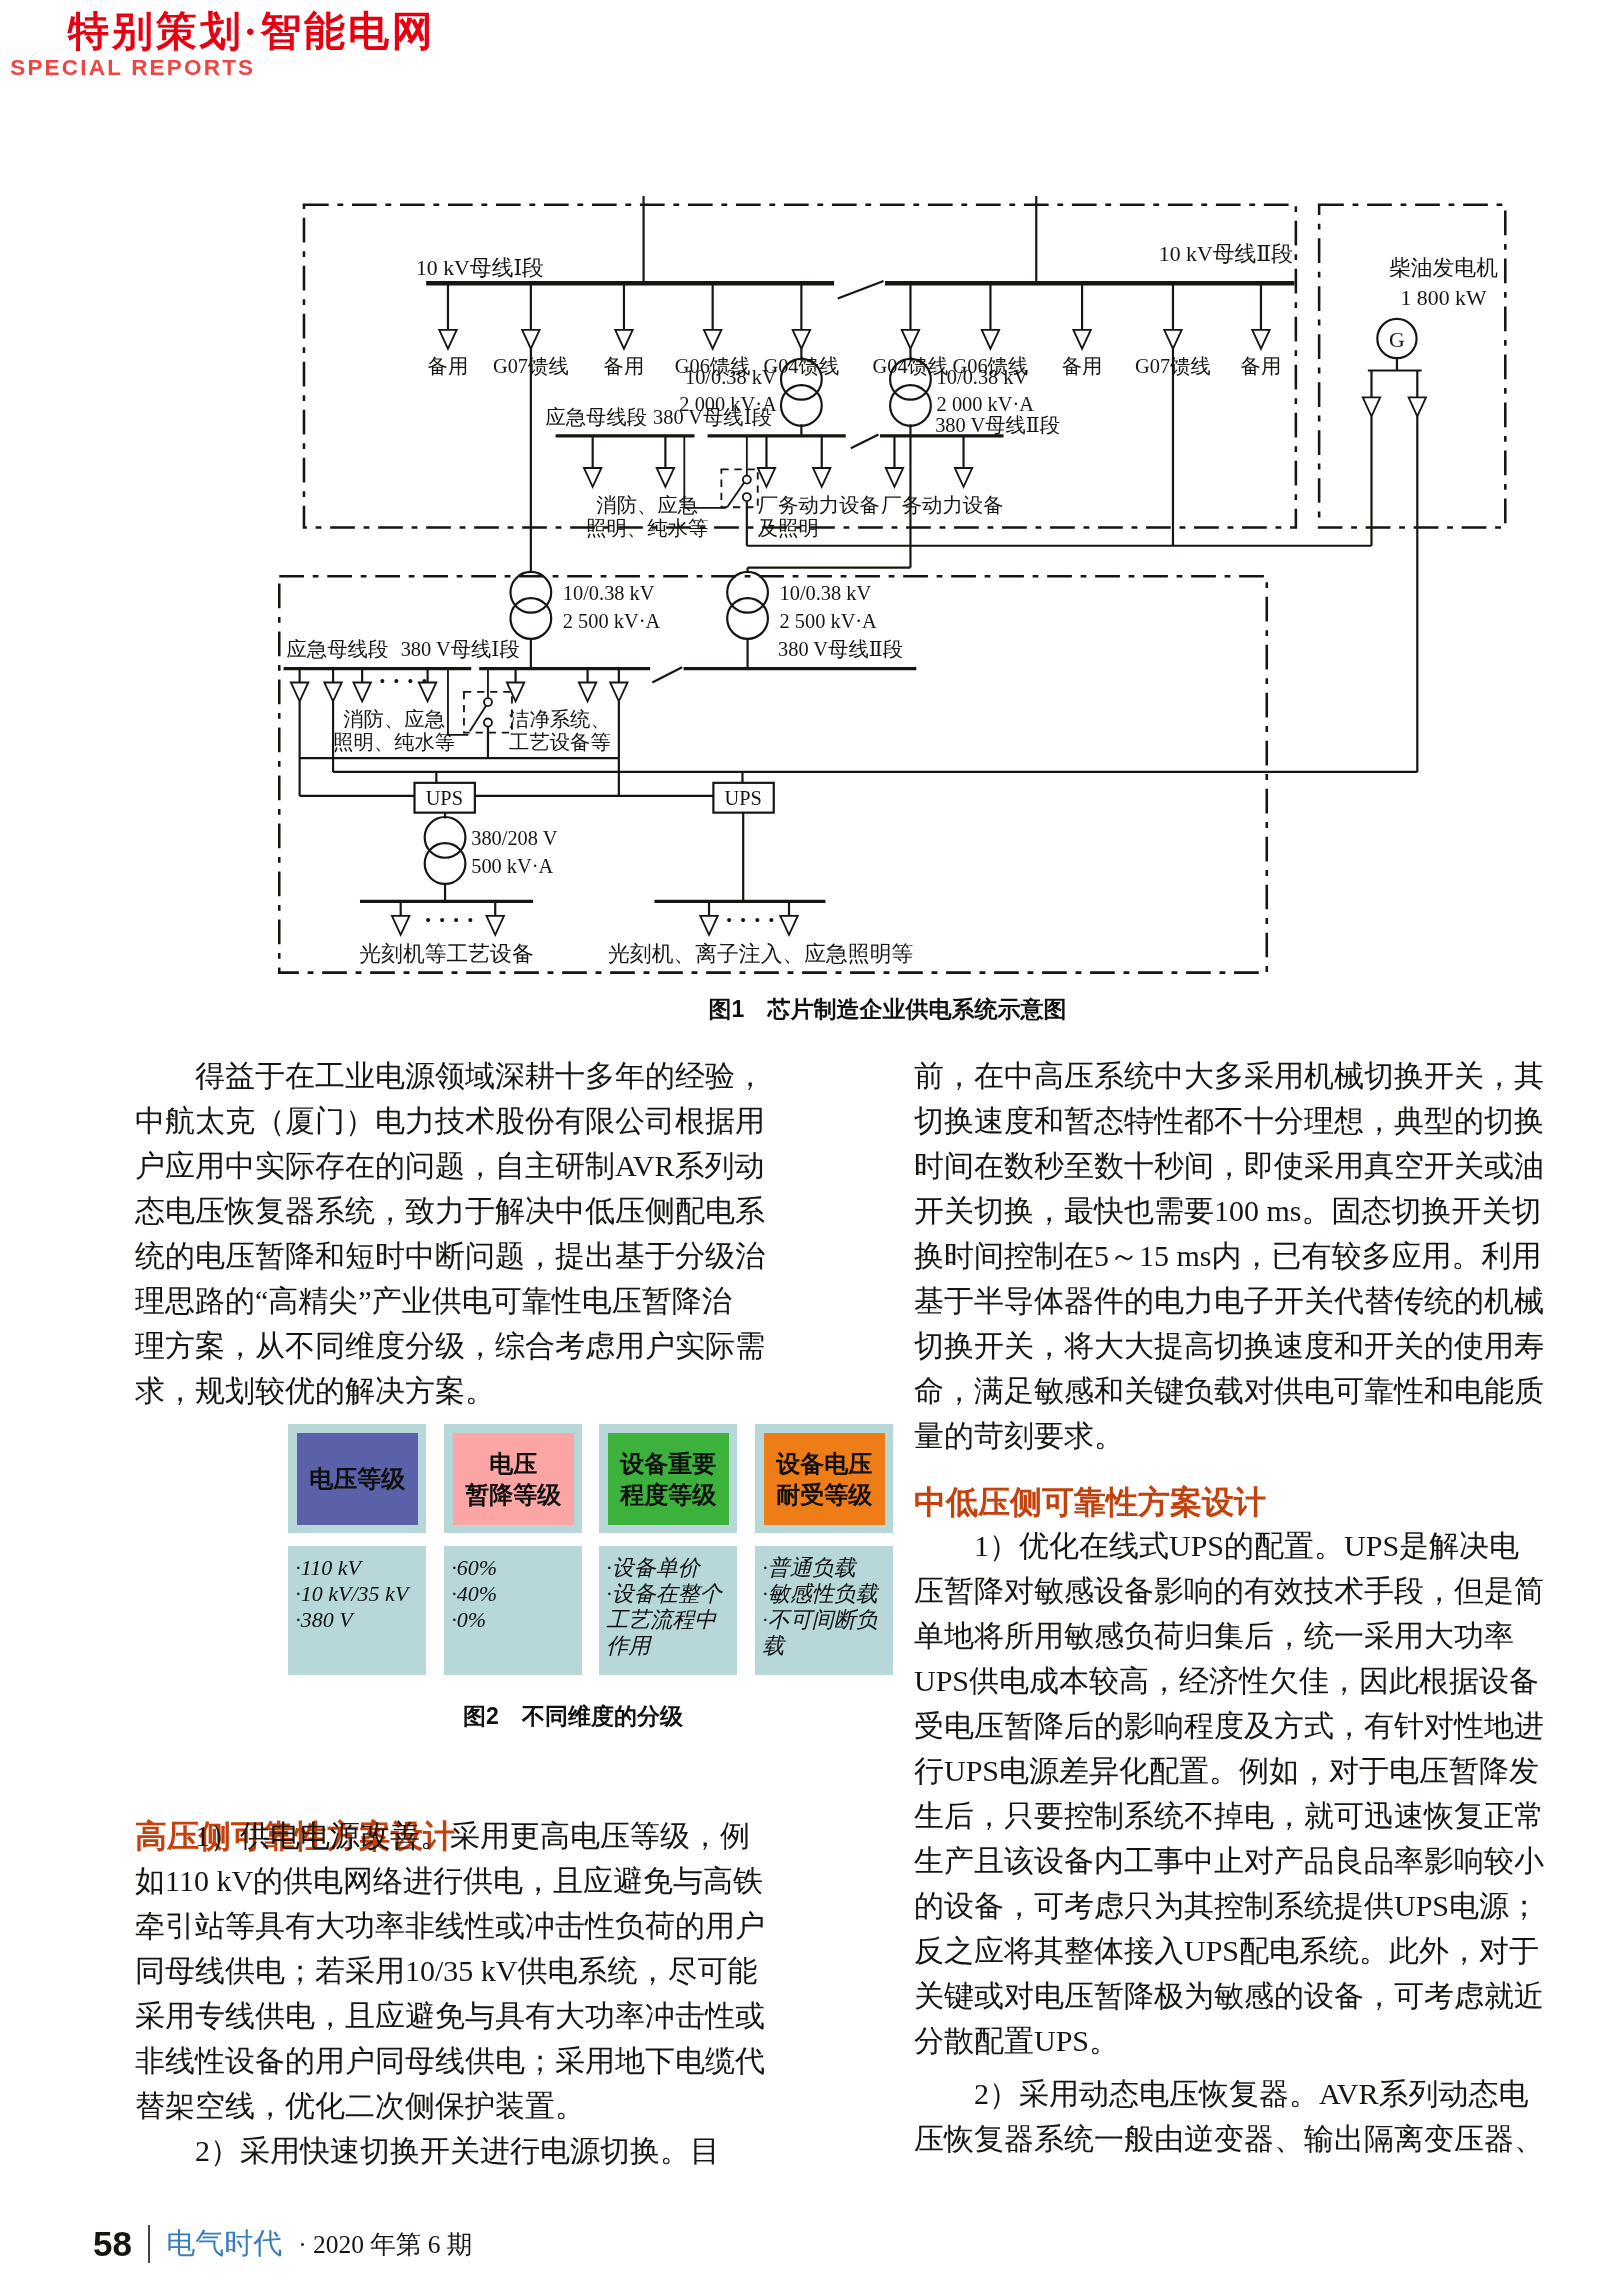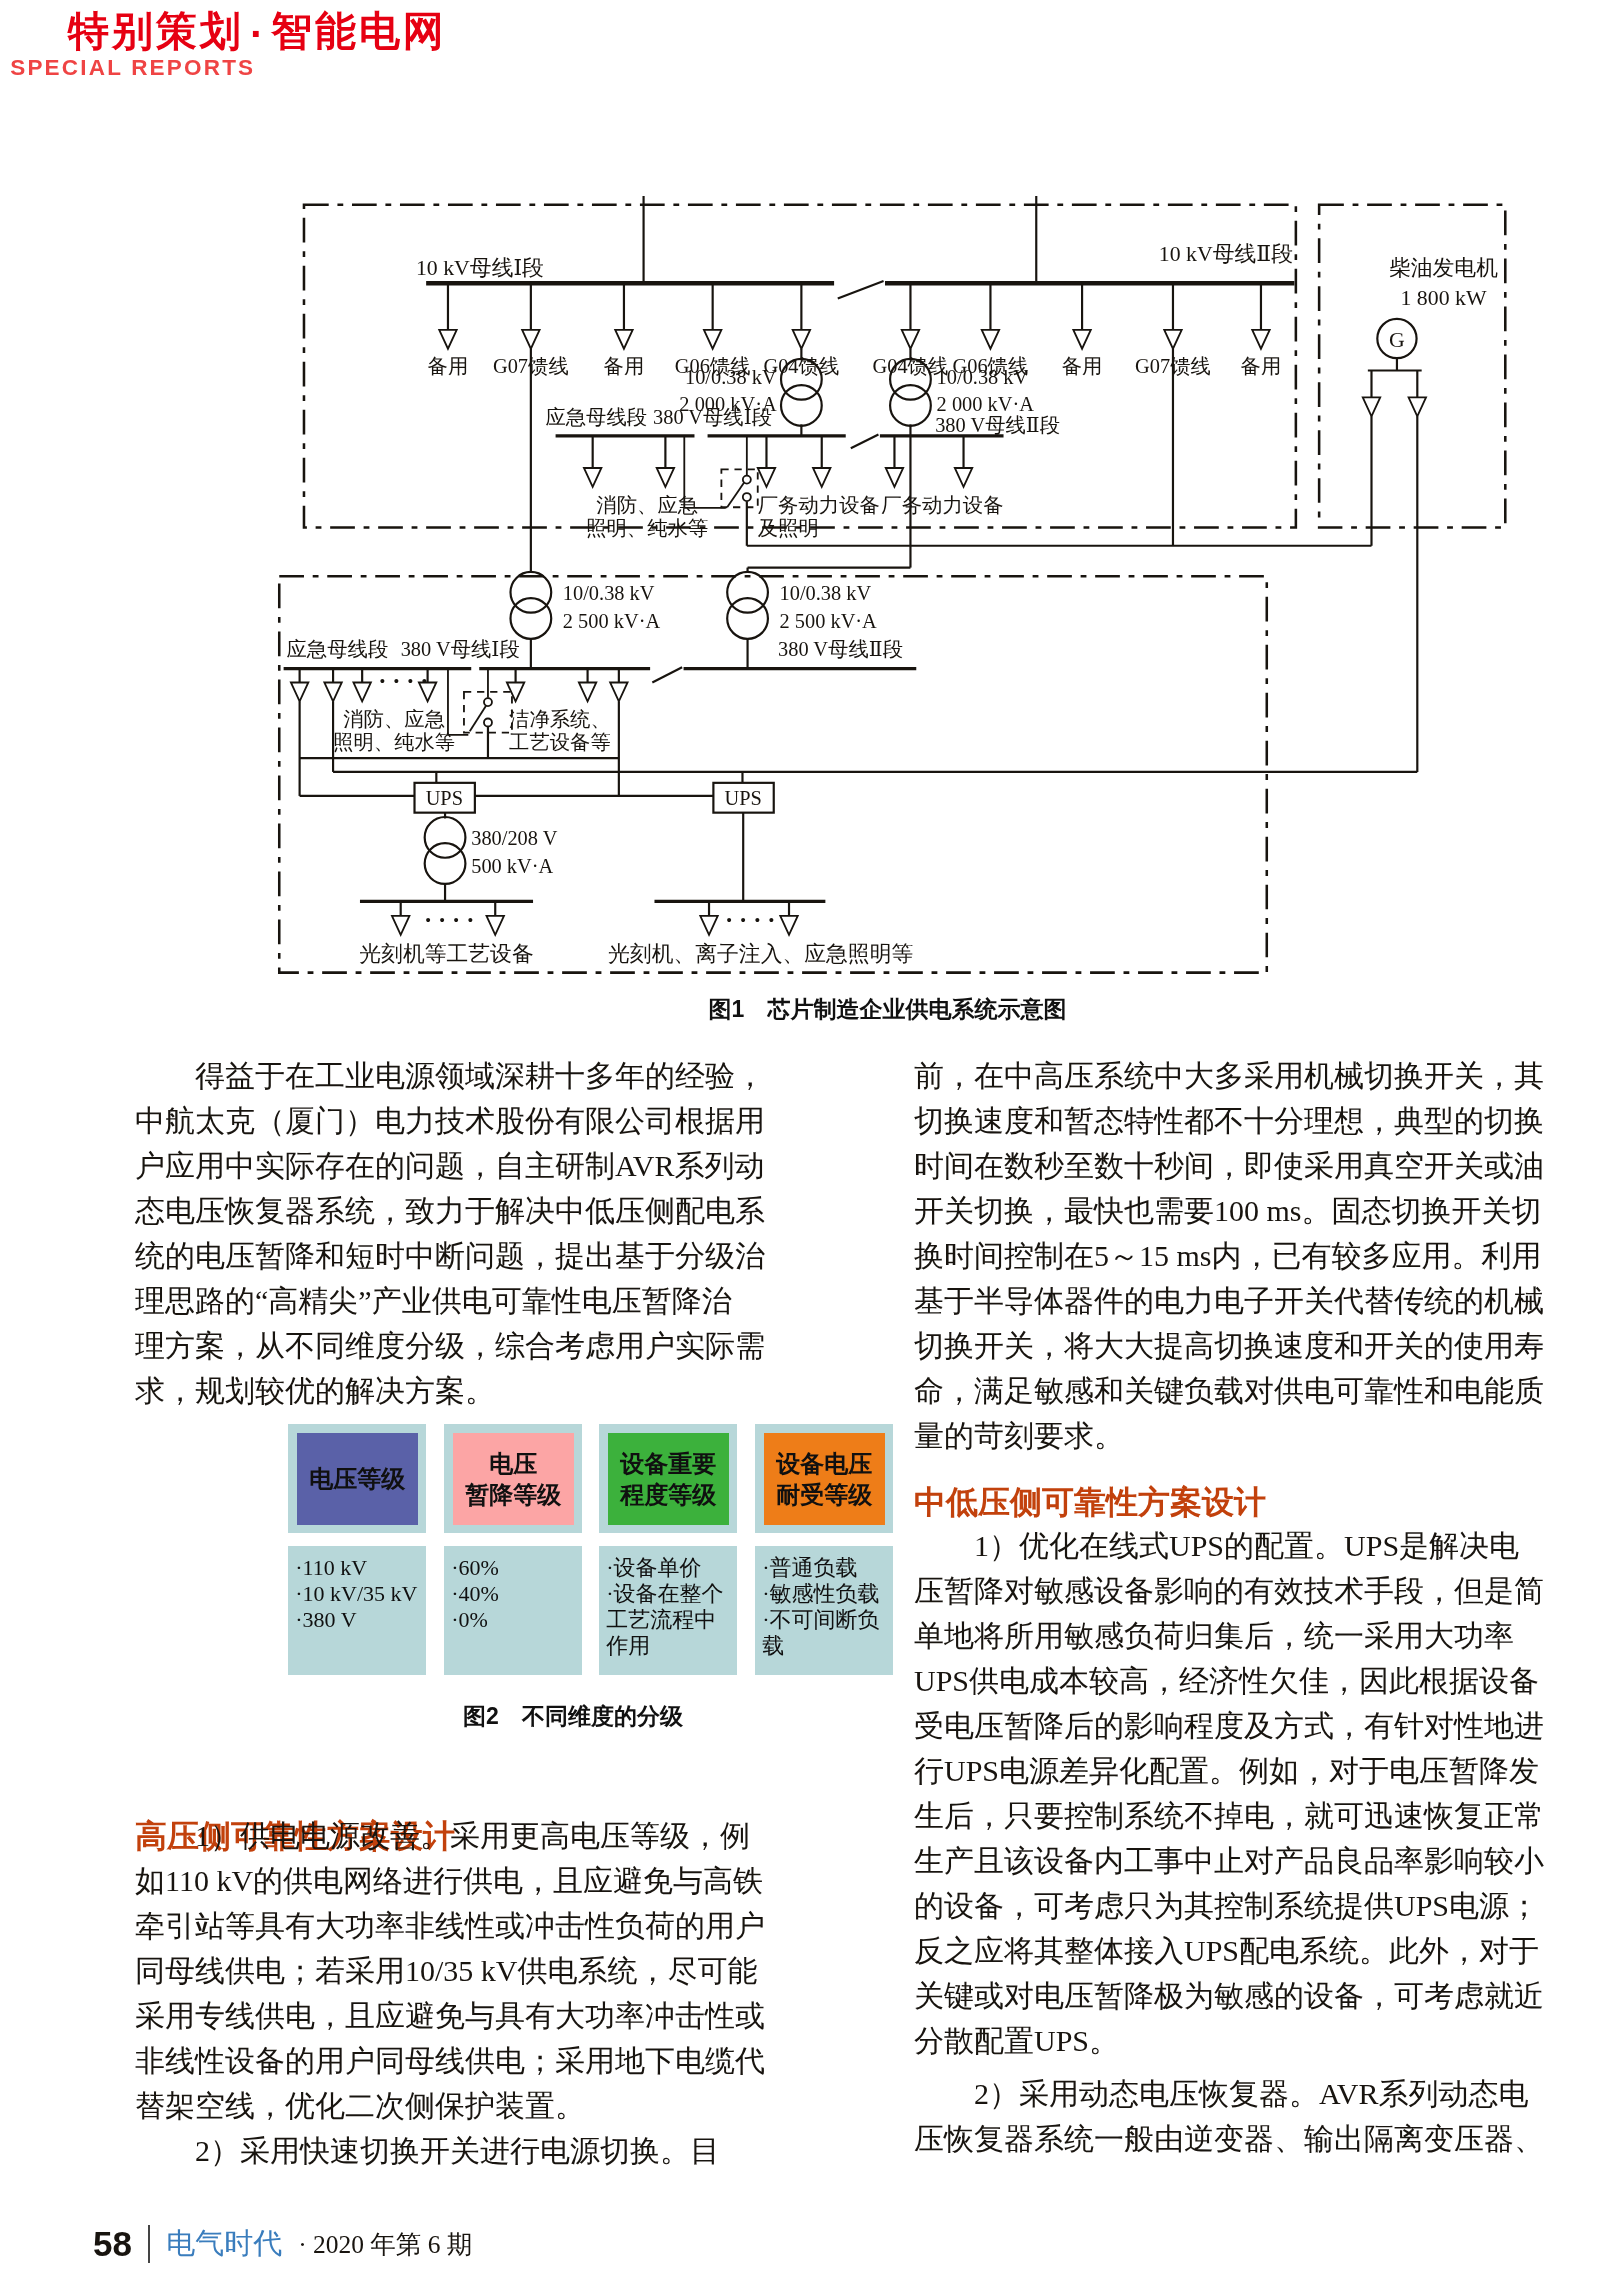--- a/index.html
+++ b/index.html
@@ -1,41 +1,41 @@
 <!DOCTYPE html>
 <html style="font-size:11.6px"><head>
 <meta charset="utf-8">
 <style>
   html,body{margin:0;padding:0;}
   body{width:1618px;height:2295px;position:relative;background:#ffffff;
        font-family:"Liberation Serif","DejaVu Serif",serif;color:#1d1a17;}
   .abs{position:absolute;}
   
   .mag-title{left:68px;top:4.4px;font-size:41px;font-weight:bold;color:#e60012;
-             font-family:Liberation Mono, monospace;letter-spacing:2.9px;}
+             font-family:Liberation Serif, serif;letter-spacing:2.9px;}
   .mag-sub{left:10.2px;top:55px;font-size:22.5px;font-weight:bold;color:#ef4444;
            font-family:"Liberation Sans","DejaVu Sans",sans-serif;letter-spacing:2.2px;}
   
   .fig-caption{font-size:23px;font-weight:bold;text-align:center;
                font-family:"Liberation Sans","DejaVu Sans",sans-serif;color:#111;}
   
   .col{font-size:30px;line-height:45px;color:#18140f;}
   .col .tl{white-space:nowrap;}
   .sec-head{font-size:32px;font-weight:bold;color:#c2410c;
             font-family:"Liberation Sans","DejaVu Sans",sans-serif;}
   
   .f2col{position:absolute;width:138px;}
   .f2strip{position:absolute;left:0;top:0;width:138px;height:109px;background:#b7d7d9;}
   .f2head{position:absolute;left:8.7px;top:8.7px;width:121px;height:92px;
           display:flex;align-items:center;justify-content:center;text-align:center;
           font-size:24px;font-weight:600;color:#101010;white-space:pre-line;
           font-family:"Liberation Sans","DejaVu Sans",sans-serif;line-height:31px;}
   .f2body{position:absolute;left:0;top:122px;width:138px;height:129px;background:#b7d7d9;
           font-size:22px;line-height:26px;color:#101010;padding-top:8.7px;box-sizing:border-box;}
-  .f2body .tl{padding-left:7.3px;padding-right:7px;}
+  .f2body .tl{padding-left:7.3px;padding-right:7px;font-style:italic;}
   
   text{fill:#18140f;}
   .dt{font:30px "Liberation Serif","DejaVu Serif",serif;}
   .dts{font:28px "Liberation Serif","DejaVu Serif",serif;}
   .dd{font:bold 34px "Liberation Serif","DejaVu Serif",serif;letter-spacing:8px;}
   .ln{stroke:#18140f;stroke-width:3;fill:none;}
   .bus{stroke:#18140f;stroke-width:6;}
   .bus2{stroke:#18140f;stroke-width:4.5;}
   .dashbox{stroke:#18140f;stroke-width:3.5;fill:none;stroke-dasharray:34 12 8 12;}
   .circ{stroke:#18140f;stroke-width:3;fill:none;}

